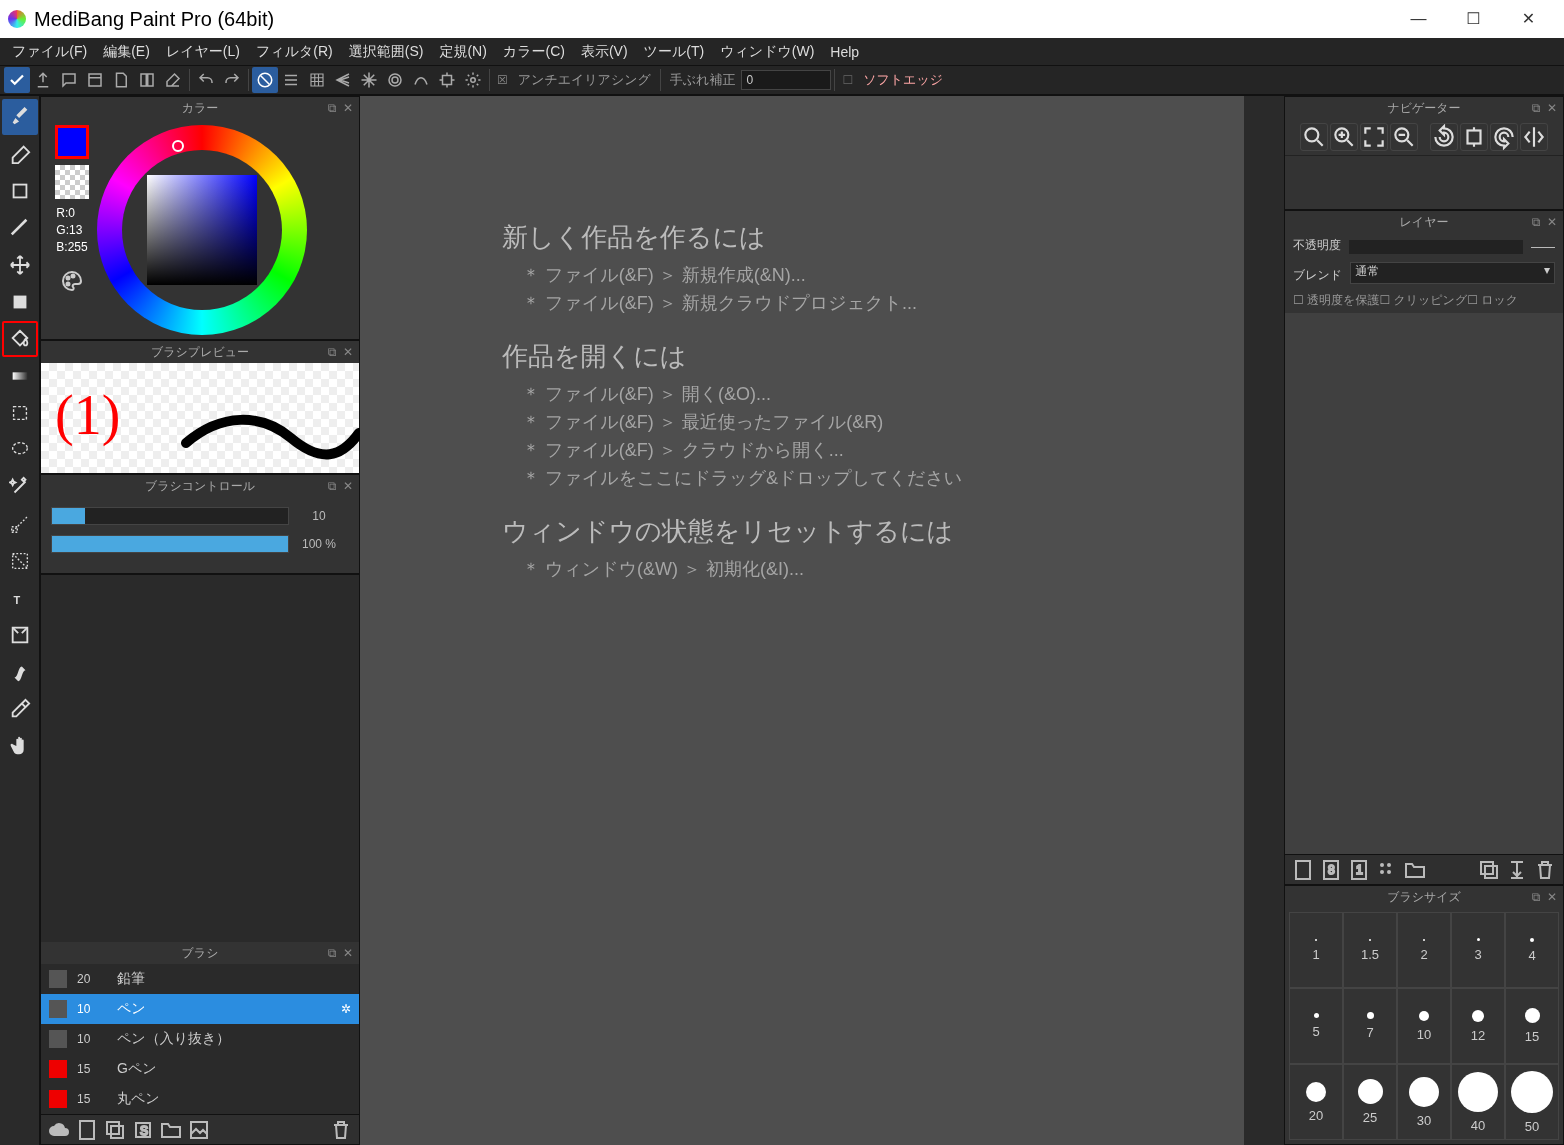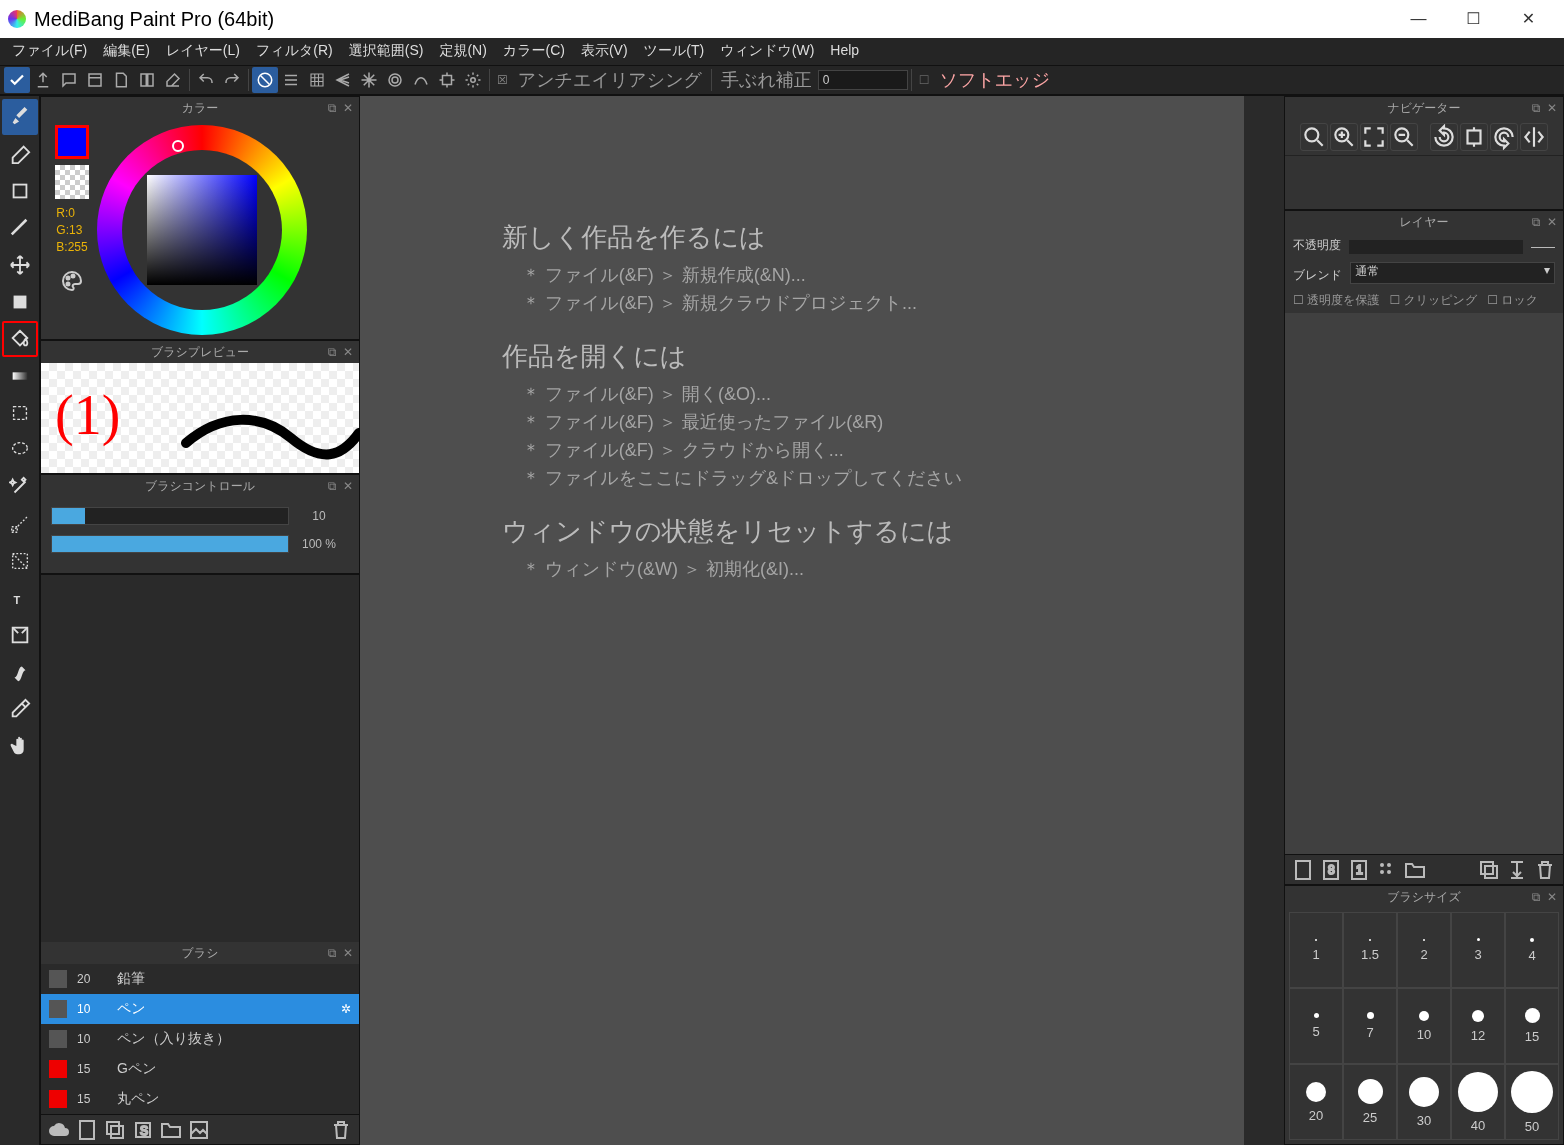--- a/index.html
+++ b/index.html
@@ -4,50 +4,50 @@
 <style>
 * { margin: 0; padding: 0; box-sizing: border-box; font-family: "Meiryo", "MS Gothic", sans-serif; font-size: 12px; }
 body { background: #3c3c3c; color: #ccc; overflow: hidden; width: 1564px; height: 1145px; position: relative; }
 
 .title-bar { background: #fff; height: 38px; display: flex; align-items: center; padding: 0 8px; color: #000; }
 .title-bar .logo { width: 18px; height: 18px; border-radius: 50%; background: conic-gradient(#e63,#6e3,#3ee,#63e,#e36); margin-right: 8px; }
 .title-bar .title { flex: 1; font-size: 20px; }
 .win-controls { display: flex; }
 .win-btn { width: 55px; height: 38px; text-align: center; line-height: 38px; font-size: 16px; color: #333; }
 
-.menu-bar { background: #252525; height: 28px; display: flex; align-items: flex-start; padding: 0 4px; border-bottom: 1px solid #111; }
+.menu-bar { background: #252525; height: 28px; display: flex; align-items: center; padding: 0 4px; border-bottom: 1px solid #111; }
 .menu-item { padding: 4px 8px; color: #ddd; font-size: 14px; }
 
 .toolbar-row { background: #252525; height: 30px; display: flex; align-items: center; padding: 2px 4px; border-bottom: 2px solid #111; }
 .tbtn { width: 26px; height: 26px; display: flex; align-items: center; justify-content: center; color: #aaa; border-radius: 2px; }
 .tbtn.active { background: #2b5d9e; color: #fff; }
 .tbtn svg { width: 18px; height: 18px; }
 .tsep { width: 1px; height: 22px; background: #444; margin: 0 3px; }
-.toolbar-label { color: #999; margin: 0 6px; font-size: 18px; }
+.toolbar-label { color: #999; margin: 0 6px; font-size: 13px; }
 .toolbar-input { background: #1a1a1a; border: 1px solid #444; color: #ccc; width: 90px; height: 20px; padding: 0 4px; }
 
 .main-area { display: flex; height: calc(100% - 96px); }
 
 .tool-col { width: 40px; background: #2a2a2a; border-right: 1px solid #111; padding-top: 2px; }
 .tool { width: 36px; height: 36px; margin: 1px auto; display: flex; align-items: center; justify-content: center; color: #ddd; border-radius: 2px;}
 .tool.active { background: #2b5d9e; }
 .tool.highlighted { border: 2px solid #ff0000; }
 .tool svg { width: 22px; height: 22px; }
 
 .left-panels { width: 320px; background: #2a2a2a; display: flex; flex-direction: column; }
 .panel { border: 1px solid #111; }
 .panel-header { background: #333; height: 22px; display: flex; align-items: center; justify-content: center; position: relative; color: #aaa; font-size: 13px; }
 .panel-header .ph-btns { position: absolute; right: 4px; display: flex; gap: 2px; }
 .ph-btn { width: 14px; height: 14px; color: #888; text-align: center; line-height: 14px; }
 
 .color-panel-body { display: flex; padding: 6px; height: 220px; background: #333; }
 .swatch-col { width: 50px; display: flex; flex-direction: column; align-items: center; gap: 6px; }
 .swatch1 { width: 34px; height: 34px; background: #0000ff; border: 3px solid #ff0000; }
 .swatch2 { width: 34px; height: 34px; background: repeating-conic-gradient(#ccc 0 25%, #fff 0 50%) 0 0/10px 10px; }
-.rgb-text { font-size: 12px; color: #eab308; line-height: 1.4; }
+.rgb-text { font-size: 12px; color: #ffffff; line-height: 1.4; }
 .palette-icon { width: 24px; height: 24px; color: #ccc; margin-top: 8px; }
 .color-wheel { position: relative; width: 210px; height: 210px; }
 .wheel-ring { width: 210px; height: 210px; border-radius: 50%; background: conic-gradient(red, yellow, lime, cyan, blue, magenta, red); display: flex; align-items: center; justify-content: center; }
 .wheel-ring::after { content:""; width: 160px; height: 160px; background: #333; border-radius: 50%; }
 .wheel-square { position: absolute; top: 50px; left: 50px; width: 110px; height: 110px;
   background: linear-gradient(to right, #fff, #0000ff); }
 .wheel-square::after { content:""; position:absolute; inset:0; background: linear-gradient(to bottom, transparent, #000); }
 .wheel-cursor { position: absolute; width: 12px; height: 12px; border: 2px solid #fff; border-radius: 50%; top: 15px; left: 75px; }
 
 .brush-preview-body { height: 110px; background: #fff; background-image: repeating-conic-gradient(#eee 0 25%, #fff 0 50%); background-size: 16px 16px; position: relative; }
@@ -79,21 +79,21 @@
 
 .right-panels { width: 320px; background: #2a2a2a; display: flex; flex-direction: column; padding-left: 40px; }
 .nav-body { height: 90px; background: #333; }
 .nav-toolbar { display: flex; padding: 4px; gap: 2px; justify-content: center; border-bottom: 1px solid #222;}
 .nav-btn { width: 28px; height: 28px; border: 1px solid #444; display: flex; align-items: center; justify-content: center; color: #ddd; border-radius: 3px; }
 
 .layer-body { flex: 1; background: #333; display: flex; flex-direction: column;}
 .layer-row { display: flex; align-items: flex-end; padding: 4px 8px; gap: 8px; }
 .layer-slider { flex: 1; height: 14px; background: #222; }
 .layer-select { flex: 1; background: #222; border: 1px solid #444; color: #ccc; height: 22px; padding: 0 4px; }
-.layer-checks { display: flex; gap: 10px; padding: 4px 8px; font-size: 12px; color: #999; }
+.layer-checks { display: flex; padding: 4px 8px; font-size: 12px; color: #999; }
 .layer-empty { flex: 1; background: #404040; }
 
 .brush-size-body { background: #333; padding: 4px; }
 .size-grid { display: grid; grid-template-columns: repeat(5, 1fr); }
 .size-cell { height: 76px; border: 1px solid #444; display: flex; flex-direction: column; align-items: center; justify-content: center; gap: 6px; }
 .size-dot { background: #fff; border-radius: 50%; }
 .size-label { color: #ccc; font-size: 13px; }
 </style>
 </head>
 <body>

